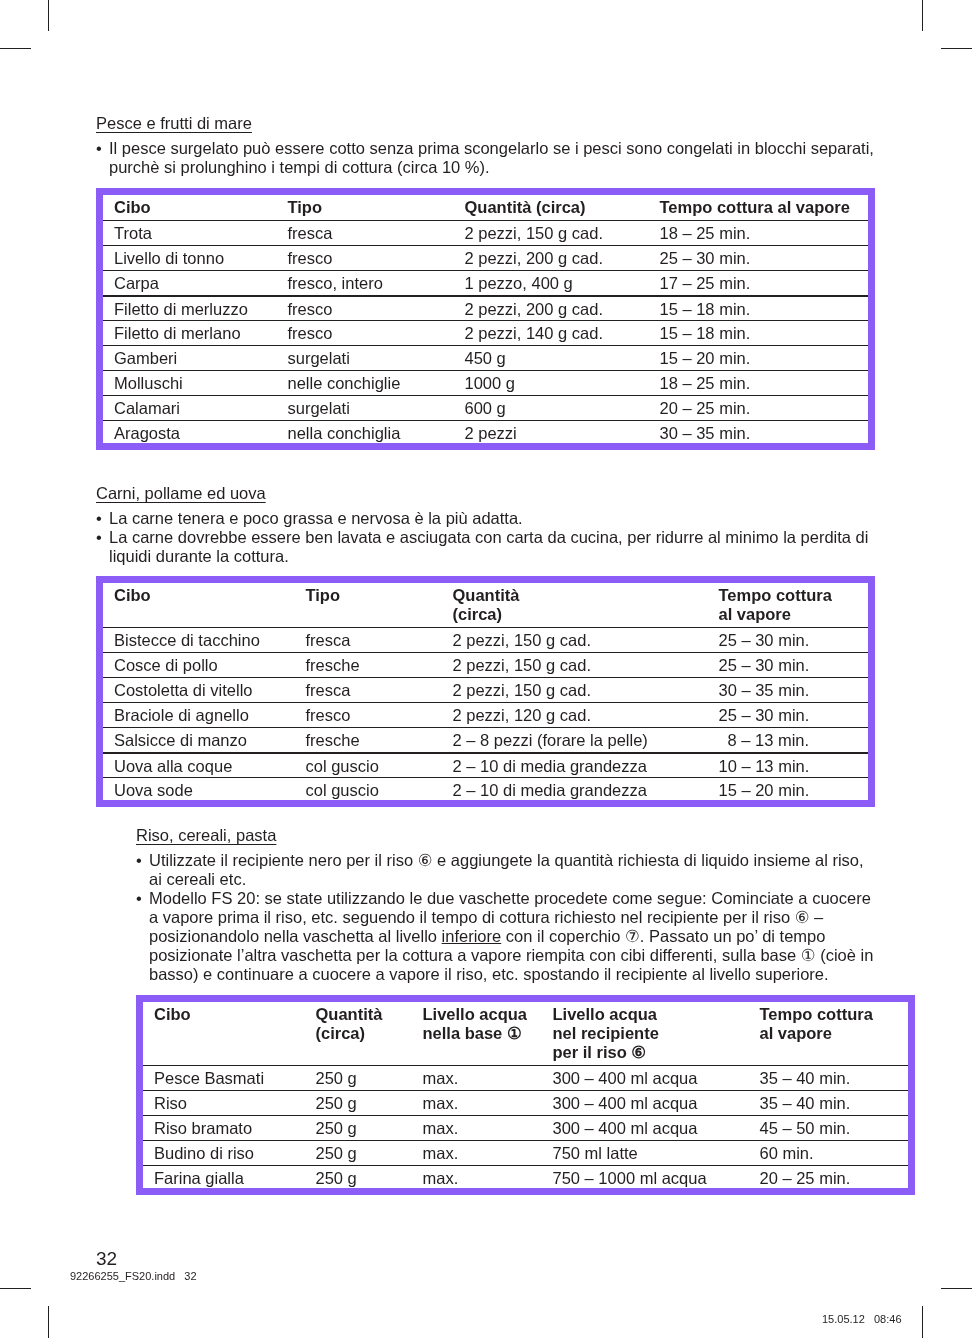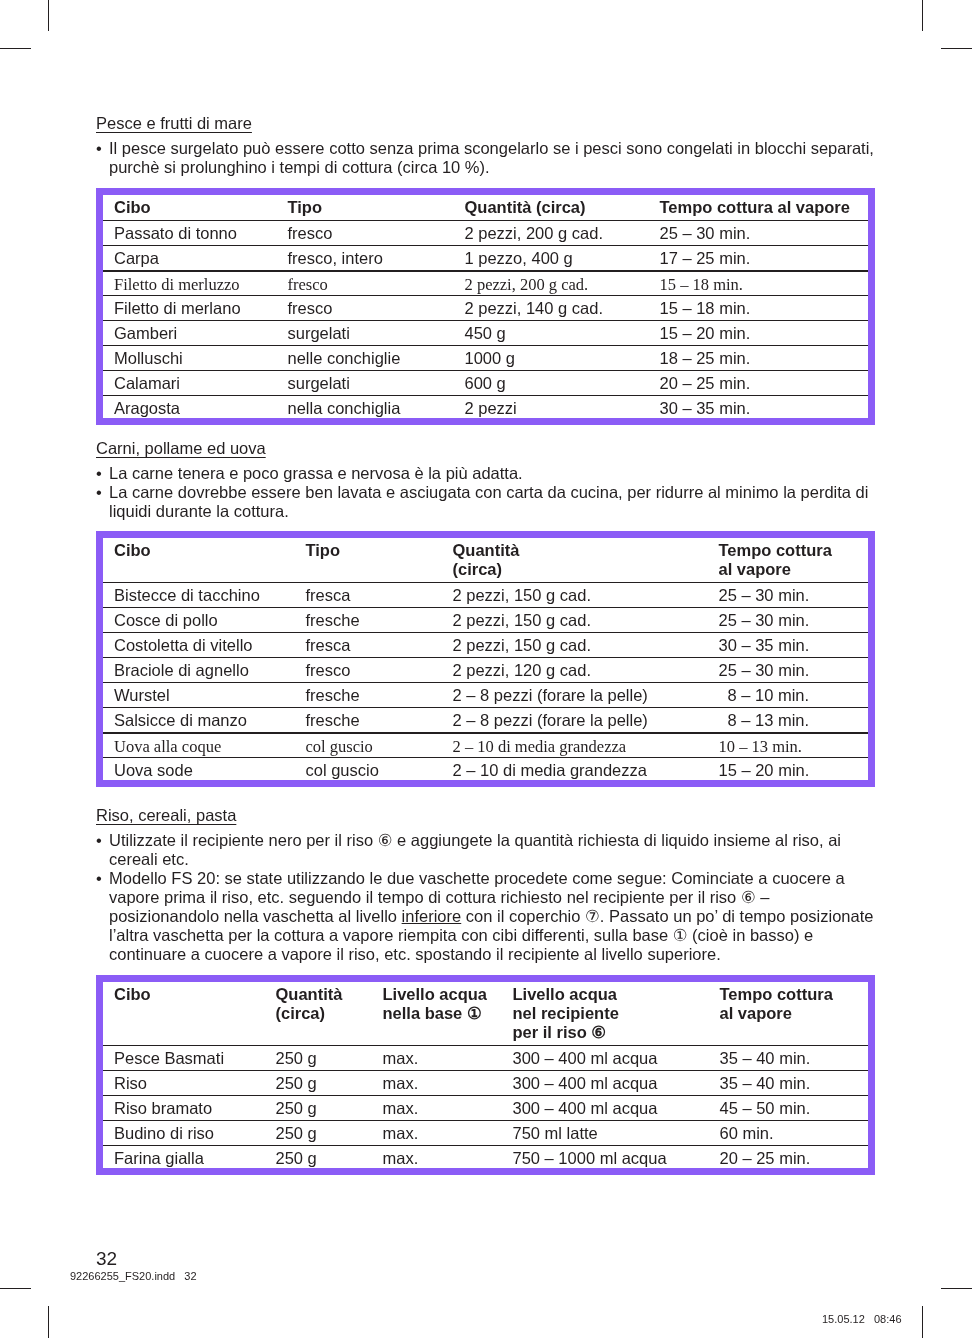--- a/index.html
+++ b/index.html
@@ -15,21 +15,21 @@
     ul.bullets li::before { content: "•"; position: absolute; left: 0; top: 0; }
     table.tbl { border-collapse: collapse; width: 779px; margin-top: 13px; }
     table.tbl td, table.tbl th {
       border-top: 1px solid #231f20; border-bottom: 1px solid #231f20;
       padding: 0 0 0 11px; text-align: left; vertical-align: top;
       line-height: 19px; font-size: 16.5px;
     }
     table.tbl th { font-weight: bold; padding-top: 3px; padding-bottom: 3px; }
     table.tbl td { height: 25px; padding-top: 3px; box-sizing: border-box; }
     table.tbl { border: 7px solid #8b5cf6; }
-    table.tbl tr.thick td { border-top: 2px solid #231f20; font-family: Liberation Serif, serif; }
+    table.tbl tr.thick td { border-top: 2px solid #231f20; }
     .u { text-decoration: underline; }
     .pageno { position: absolute; left: 96px; top: 1248px; font-size: 19px; }
     .slug-left { position: absolute; left: 70px; top: 1270px; font-size: 11px; }
     .slug-right { position: absolute; left: 822px; top: 1313px; font-size: 11px; }
   </style>
 </head>
 <body>
 
 <div class="crop" style="left:48px;top:0;width:1px;height:31px;"></div>
 <div class="crop" style="left:0;top:48px;width:31px;height:1px;"></div>
@@ -57,21 +57,27 @@
       <thead>
         <tr>
           <th>Cibo</th>
           <th>Tipo</th>
           <th>Quantità (circa)</th>
           <th style="padding-left:11px;">Tempo cottura al vapore</th>
         </tr>
       </thead>
       <tbody id="fish-body">
           <tr>
-            <td>Passato di tonno</td>
+            <td>Trota</td>
+            <td>fresca</td>
+            <td>2 pezzi, 150 g cad.</td>
+            <td>18 – 25 min.</td>
+          </tr>
+          <tr>
+            <td>Livello di tonno</td>
             <td>fresco</td>
             <td>2 pezzi, 200 g cad.</td>
             <td>25 – 30 min.</td>
           </tr>
           <tr>
             <td>Carpa</td>
             <td>fresco, intero</td>
             <td>1 pezzo, 400 g</td>
             <td>17 – 25 min.</td>
           </tr>
@@ -108,21 +114,21 @@
           <tr>
             <td>Aragosta</td>
             <td>nella conchiglia</td>
             <td>2 pezzi</td>
             <td>30 – 35 min.</td>
           </tr>
         </tbody>
     </table>
   </section>
 
-  <section style="margin-top:13px;">
+  <section style="margin-top:33px;">
     <p class="sec-title">Carni, pollame ed uova</p>
     <ul class="bullets">
       <li>La carne tenera e poco grassa e nervosa è la più adatta.</li>
       <li>La carne dovrebbe essere ben lavata e asciugata con carta da cucina, per ridurre al minimo la perdita di liquidi durante la cottura.</li>
     </ul>
     <table class="tbl" style="margin-top:10px;">
       <colgroup>
           <col style="width:195px">
           <col style="width:147px">
           <col style="width:266px">
@@ -157,26 +163,20 @@
             <td>2 pezzi, 150 g cad.</td>
             <td>30 – 35 min.</td>
           </tr>
           <tr>
             <td>Braciole di agnello</td>
             <td>fresco</td>
             <td>2 pezzi, 120 g cad.</td>
             <td>25 – 30 min.</td>
           </tr>
           <tr>
-            <td>Wurstel</td>
-            <td>fresche</td>
-            <td>2 – 8 pezzi (forare la pelle)</td>
-            <td style="padding-left: 20px;">8 – 10 min.</td>
-          </tr>
-          <tr>
             <td>Salsicce di manzo</td>
             <td>fresche</td>
             <td>2 – 8 pezzi (forare la pelle)</td>
             <td style="padding-left: 20px;">8 – 13 min.</td>
           </tr>
           <tr class="thick">
             <td>Uova alla coque</td>
             <td>col guscio</td>
             <td>2 – 10 di media grandezza</td>
             <td>10 – 13 min.</td>
@@ -184,21 +184,21 @@
           <tr>
             <td>Uova sode</td>
             <td>col guscio</td>
             <td>2 – 10 di media grandezza</td>
             <td>15 – 20 min.</td>
           </tr>
         </tbody>
     </table>
   </section>
 
-  <section style="margin-top:18px;">
+  <section style="margin-top:18px;margin-left:40px;">
     <p class="sec-title">Riso, cereali, pasta</p>
     <ul class="bullets">
       <li>Utilizzate il recipiente nero per il riso ⑥ e aggiungete la quantità richiesta di liquido insieme al riso, ai cereali etc.</li>
       <li><span>Modello FS 20: se state utilizzando le due vaschette procedete come segue: Cominciate a cuocere a vapore prima il riso, etc. seguendo il tempo di cottura richiesto nel recipiente per il riso ⑥ – posizionandolo nella vaschetta al livello </span><span class="u">inferiore</span><span> con il coperchio ⑦. Passato un po’ di tempo posizionate l’altra vaschetta per la cottura a vapore riempita con cibi differenti, sulla base ① (cioè in basso) e continuare a cuocere a vapore il riso, etc. spostando il recipiente al livello superiore.</span></li>
     </ul>
     <table class="tbl" style="margin-top:11px;">
       <colgroup>
           <col style="width:165px">
           <col style="width:107px">
           <col style="width:130px">

